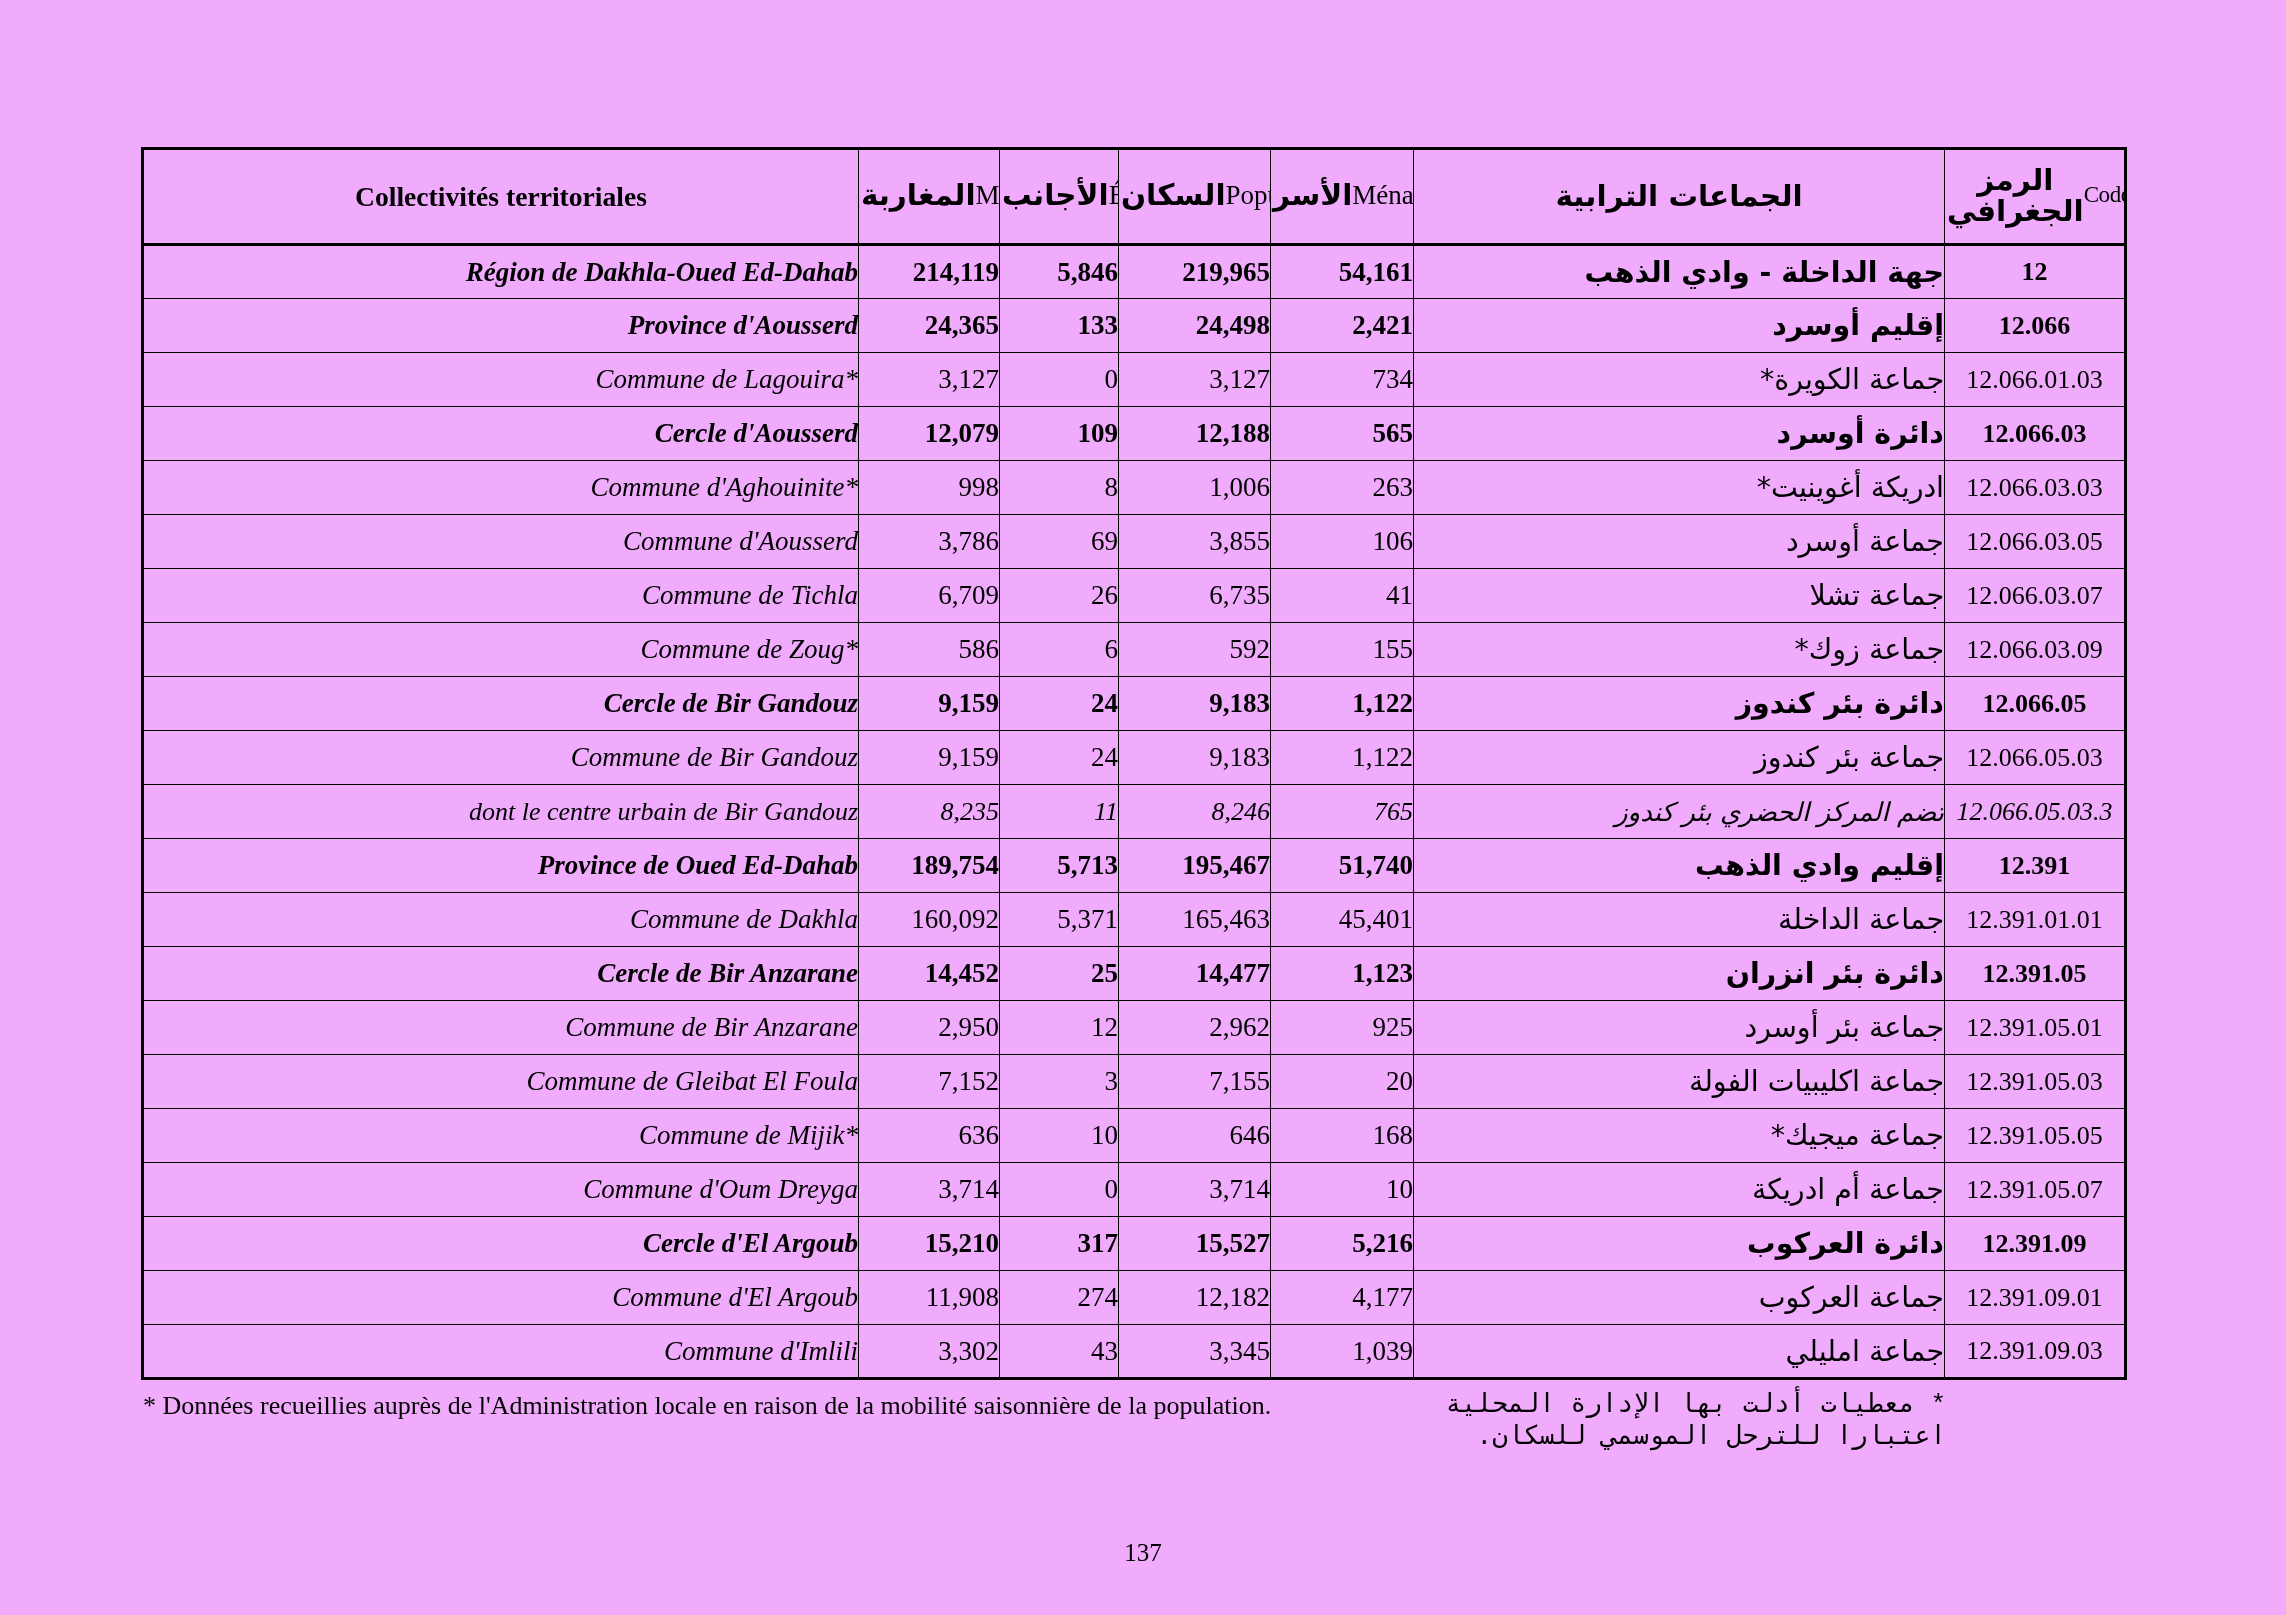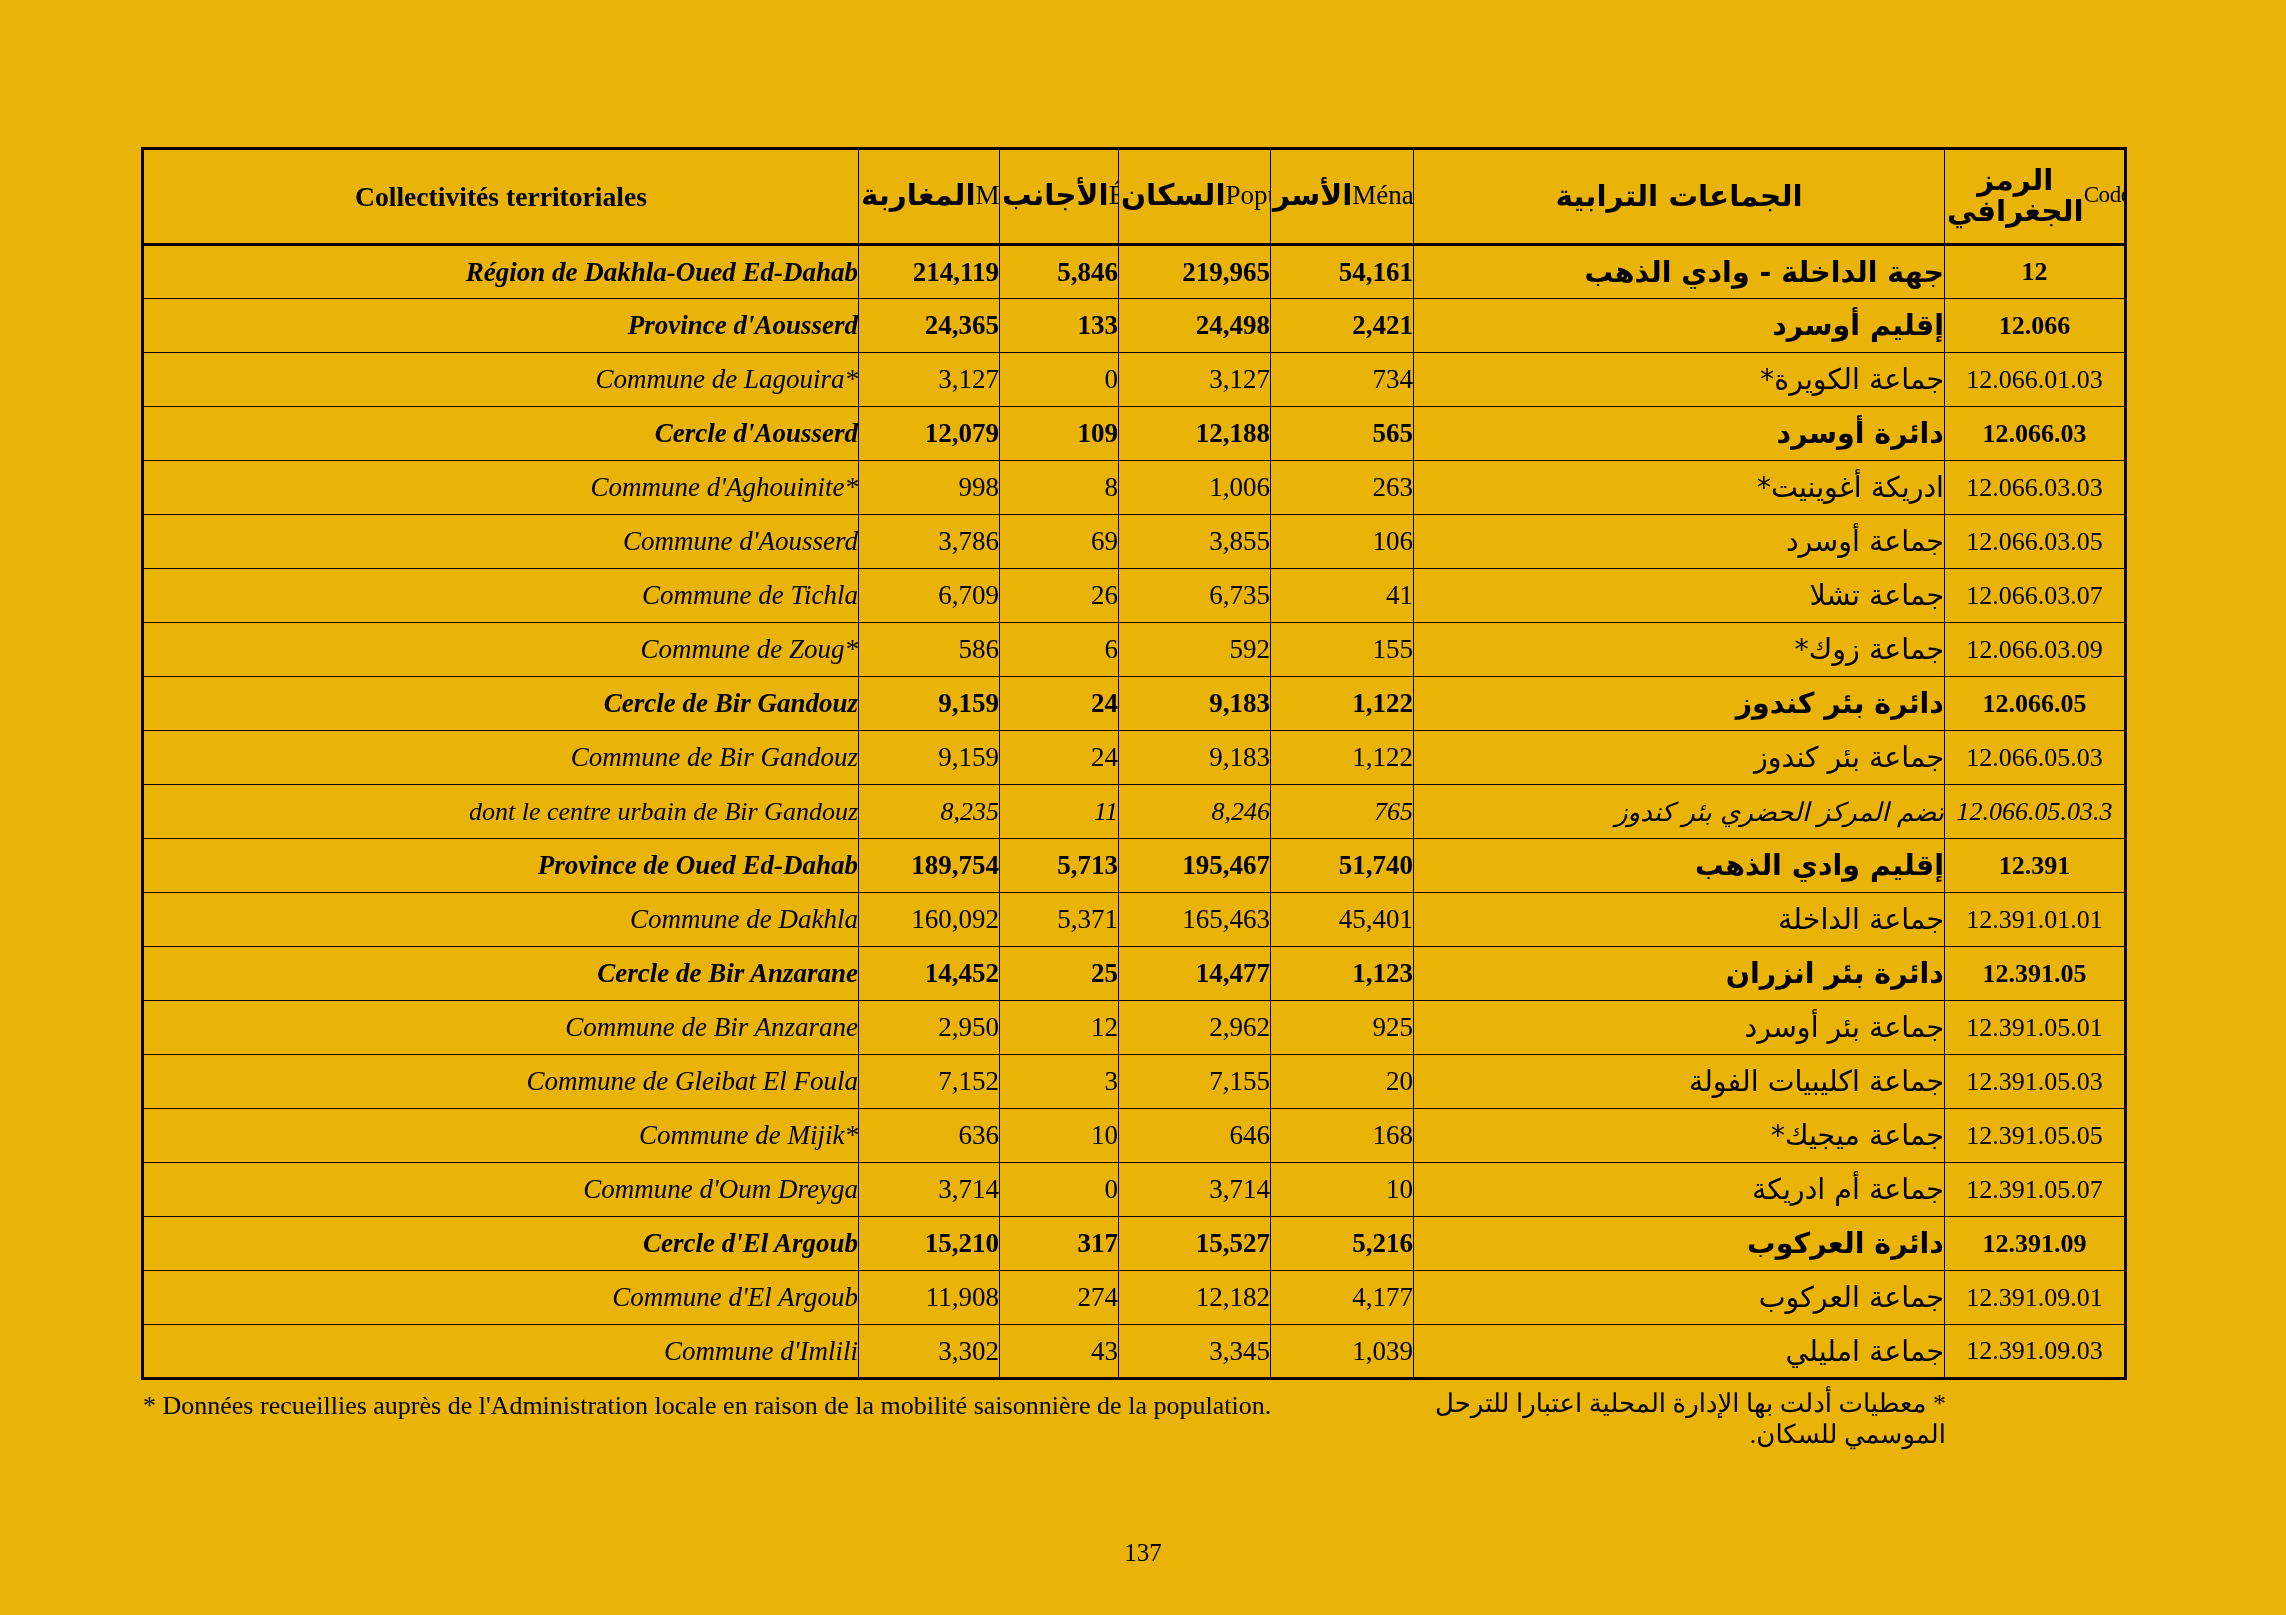--- a/index.html
+++ b/index.html
@@ -1,19 +1,19 @@
 <!DOCTYPE html>
 <html lang="fr" style="font-size:15px"><head>
 <meta charset="utf-8">
 <style>
   html, body { margin:0; padding:0; background:#ffffff; }
   .page {
     position:relative;
     width:2286px; height:1616px;
-    background:#eab308;
+    background:#f0abfc;
     color:#000;
     font-family:"Liberation Serif","DejaVu Serif",serif;
     overflow:hidden;
   }
 
   table.census {
     position:absolute; left:141px; top:147px;
     width:1982px;
     border-collapse:collapse;
     table-layout:fixed;
@@ -64,21 +64,21 @@
   tr.level-sub { font-style:italic; }
   tr.level-sub td { font-size:26px; }
 
   .footnote-fr {
     position:absolute; left:143px; top:1391px;
     font-size:26px;
   }
   .footnote-ar {
     position:absolute; left:1370px; top:1388px; width:576px;
     font-size:26px; direction:rtl; text-align:right;
-    font-family:Liberation Serif, serif;
+    font-family:Liberation Mono, monospace;
   }
   .page-number {
     position:absolute; left:0; top:1539px; width:2286px;
     text-align:center; font-size:25px;
   }
 </style>
 </head>
 <body>
 
 <div class="page">

